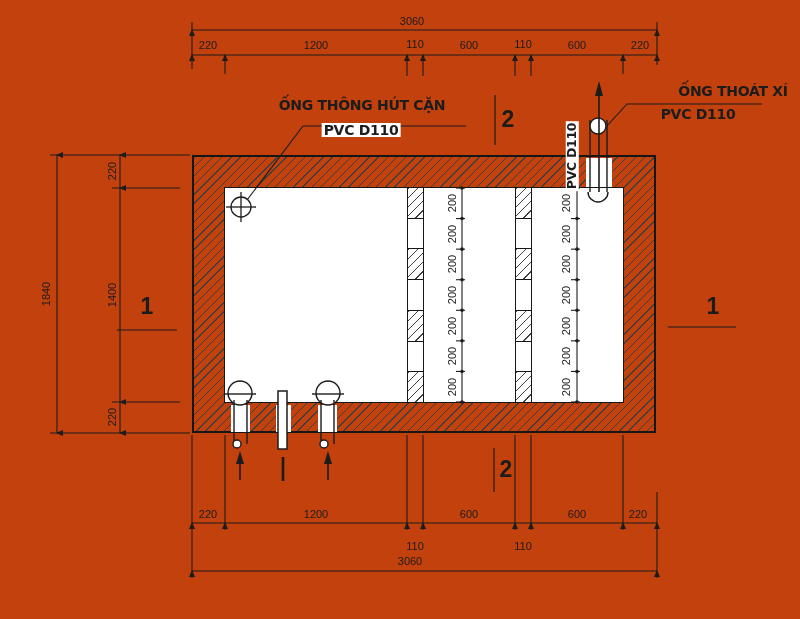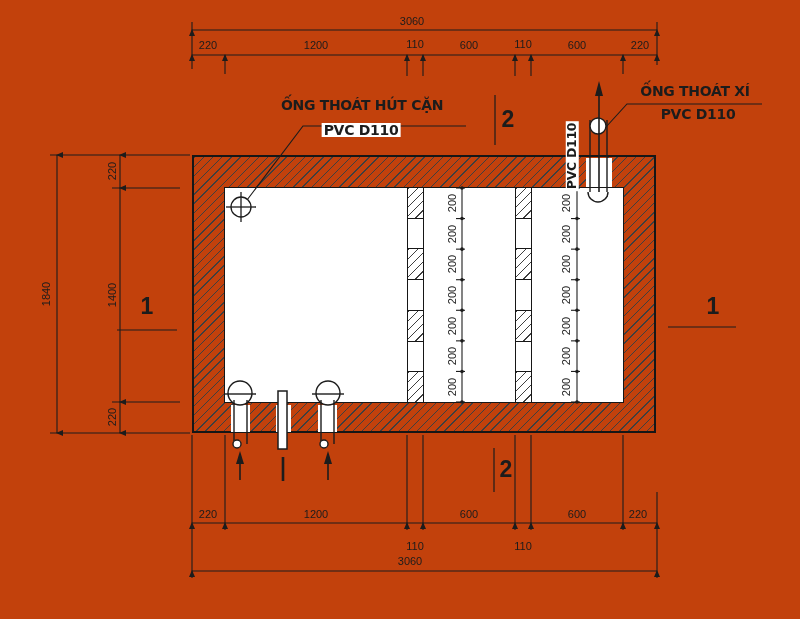--- a/index.html
+++ b/index.html
@@ -208,23 +208,23 @@
 
   <div class="t" style="left:412px;top:21px;">3060</div>
   <div class="t rot" style="left:46px;top:294px;">1840</div>
   <div class="t" style="left:410px;top:561px;">3060</div>
 
   <div class="t big" style="left:508px;top:119px;">2</div>
   <div class="t big" style="left:506px;top:469px;">2</div>
   <div class="t big" style="left:147px;top:306px;">1</div>
   <div class="t big" style="left:713px;top:306px;">1</div>
 
-  <div class="t lbl" style="left:362px;top:105px;">ỐNG THOÁT HÚT CẶN</div>
+  <div class="t lbl" style="left:362px;top:105px;">ỐNG THÔNG HÚT CẶN</div>
   <div class="t lbl whitebg" style="left:361px;top:130px;">PVC D110</div>
-  <div class="t lbl" style="left:695px;top:91px;">ỐNG THOÁT XÍ</div>
+  <div class="t lbl" style="left:733px;top:91px;">ỐNG THOÁT XÍ</div>
   <div class="t lbl" style="left:698px;top:114px;">PVC  D110</div>
   <div class="t lbl rot whitebg" style="left:572px;top:156px;font-size:12.5px;">PVC D110</div>
 
   <div id="gen-labels">
       <div class="t" style="left: 208px; top: 45px;">220</div>
       <div class="t" style="left: 316px; top: 45px;">1200</div>
       <div class="t" style="left: 415px; top: 44px;">110</div>
       <div class="t" style="left: 469px; top: 45px;">600</div>
       <div class="t" style="left: 523px; top: 44px;">110</div>
       <div class="t" style="left: 577px; top: 45px;">600</div>

